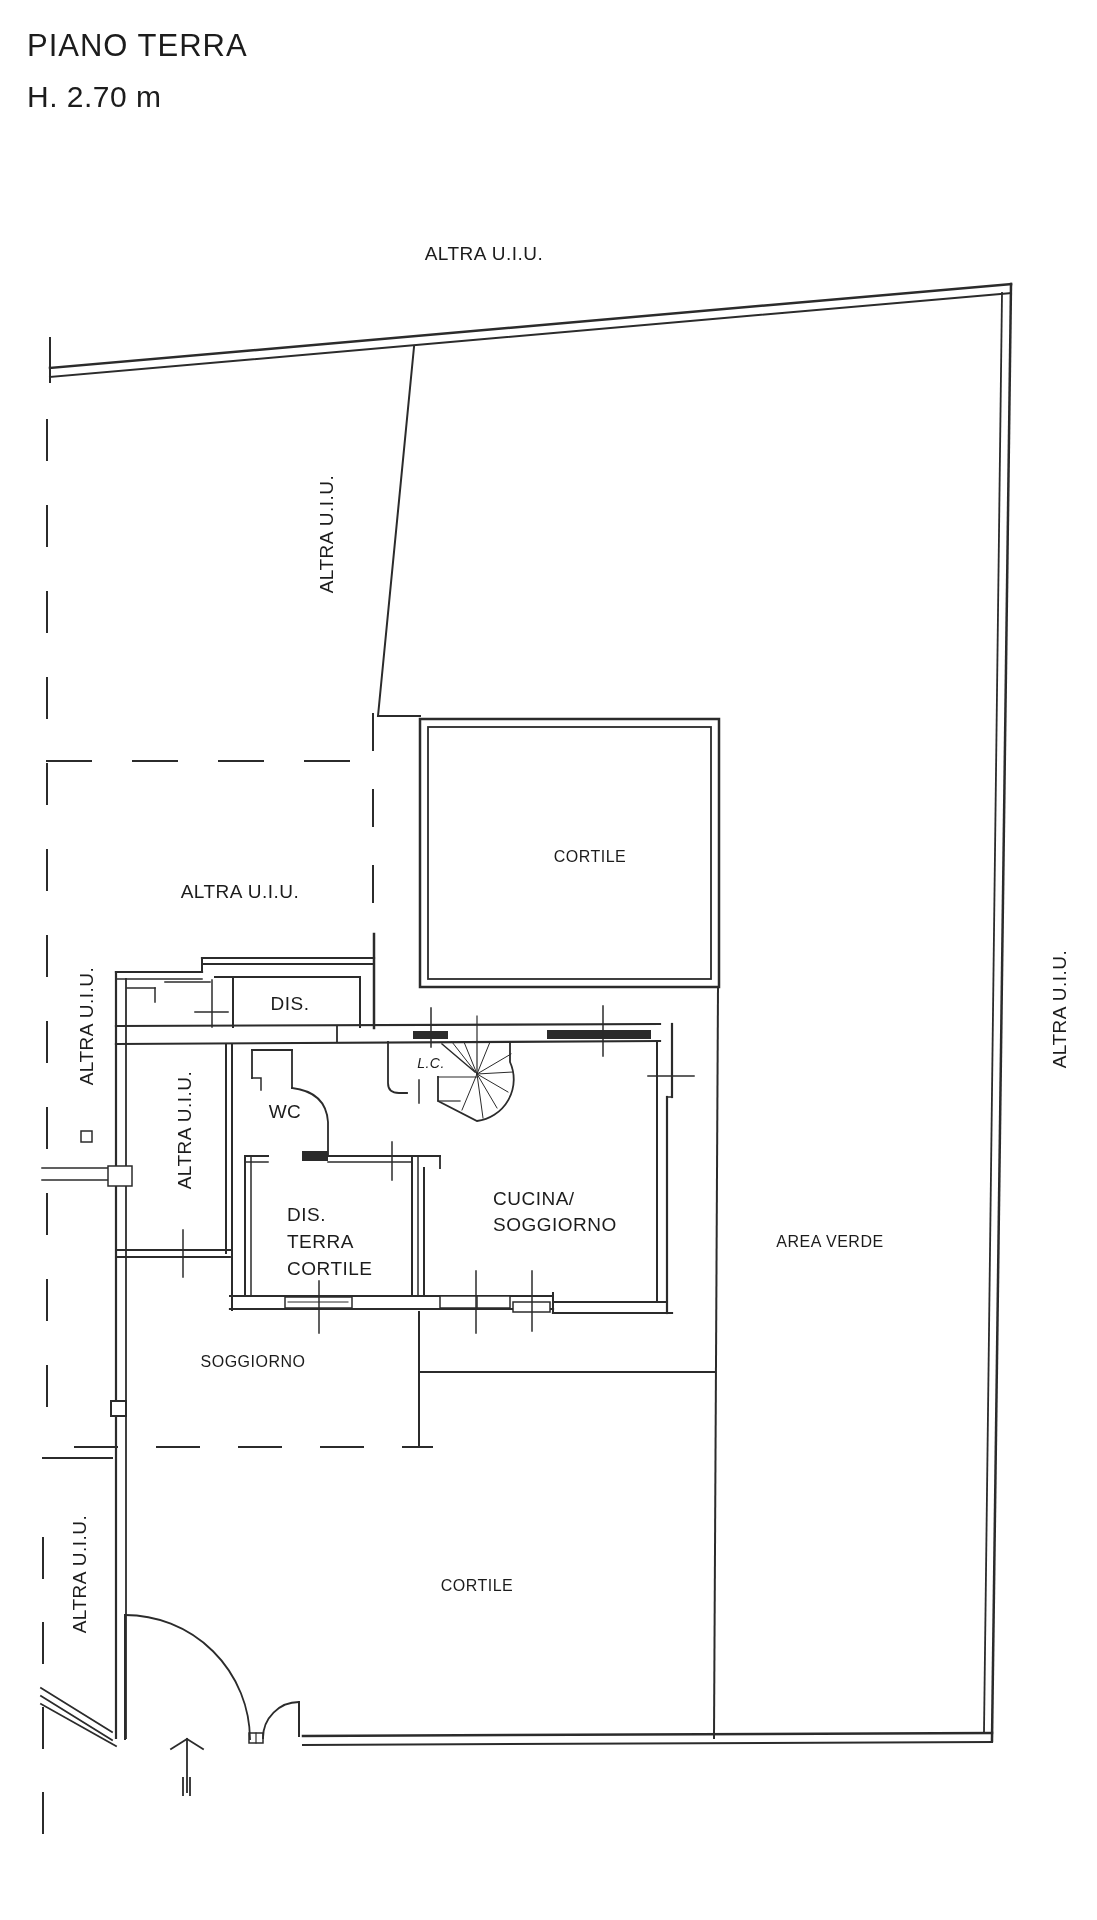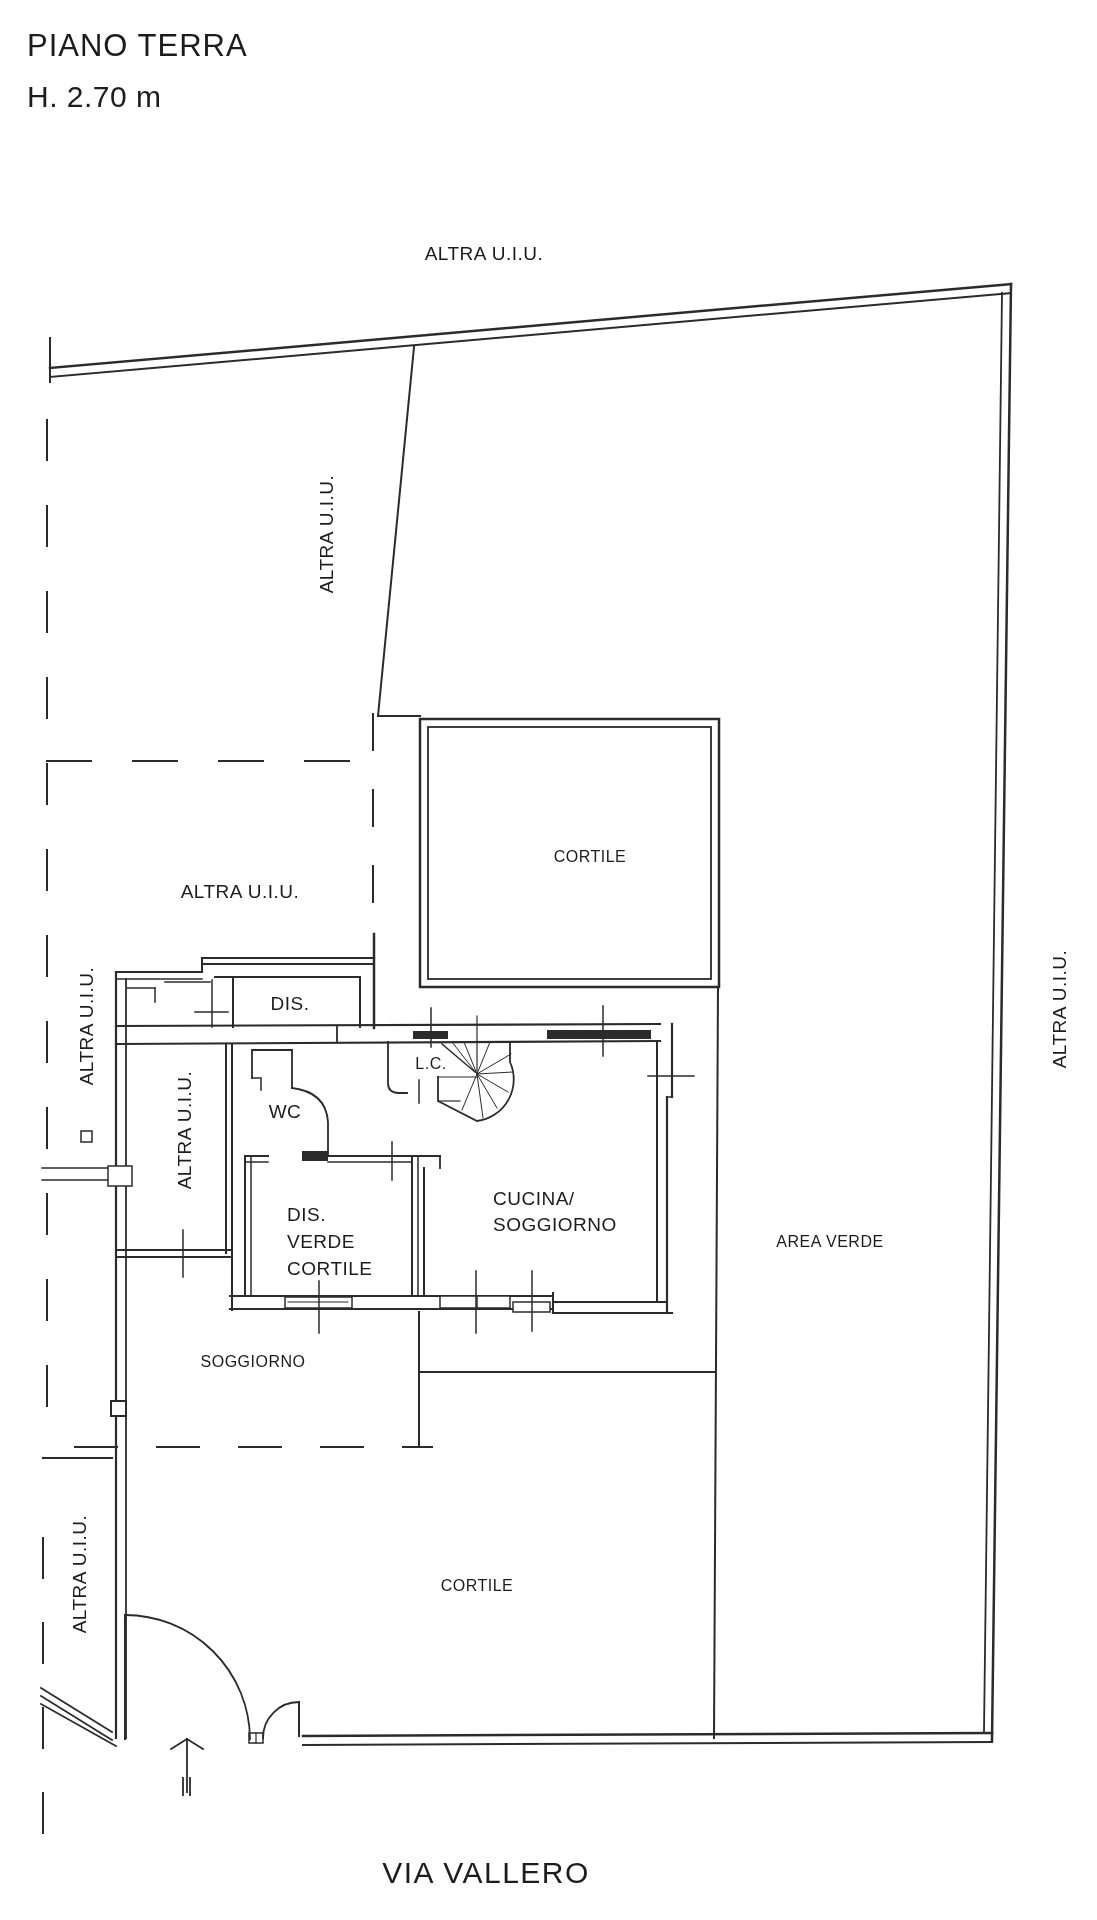--- a/index.html
+++ b/index.html
@@ -22,21 +22,21 @@
   }
   .lbl.center{text-align:center;}
   .rot{
     width:140px;
     text-align:center;
     transform:rotate(-90deg);
     transform-origin:center center;
   }
   .s19{font-size:19px;}
   .s20{font-size:16px;}
-  .s18{font-size:16px;}
+  .s18{font-size:14px;font-style:italic;}
   .title1{font-size:31px;letter-spacing:1px;}
   .title2{font-size:30px;letter-spacing:0.5px;}
   .street{font-size:30px;letter-spacing:1.5px;}
 </style>
 </head>
 <body>
 
 <div id="canvas">
 
   <svg id="plan-svg" width="1097" height="1920" viewBox="0 0 1097 1920" stroke="#2b2b2b" fill="none" stroke-linecap="square">
@@ -236,25 +236,24 @@
 
   <div class="lbl s18 center" style="left:381px;top:1055px;width:100px;">L.C.</div>
 
   <div class="lbl s19" style="left:493px;top:1186px;line-height:26px;">
     <div>CUCINA/</div>
     <div>SOGGIORNO</div>
   </div>
 
   <div class="lbl s19" style="left:287px;top:1201px;line-height:27px;">
     <div>DIS.</div>
-    <div>VERDE</div>
+    <div>TERRA</div>
     <div>CORTILE</div>
   </div>
 
   <div class="lbl s20 center" style="left:730px;top:1233px;width:200px;">AREA VERDE</div>
 
   <div class="lbl s20 center" style="left:153px;top:1353px;width:200px;">SOGGIORNO</div>
 
   <div class="lbl s20 center" style="left:377px;top:1577px;width:200px;">CORTILE</div>
 
-  <div class="lbl street center" style="left:336px;top:1856px;width:300px;">VIA VALLERO</div>
 
 </div>
 
 </body></html>

